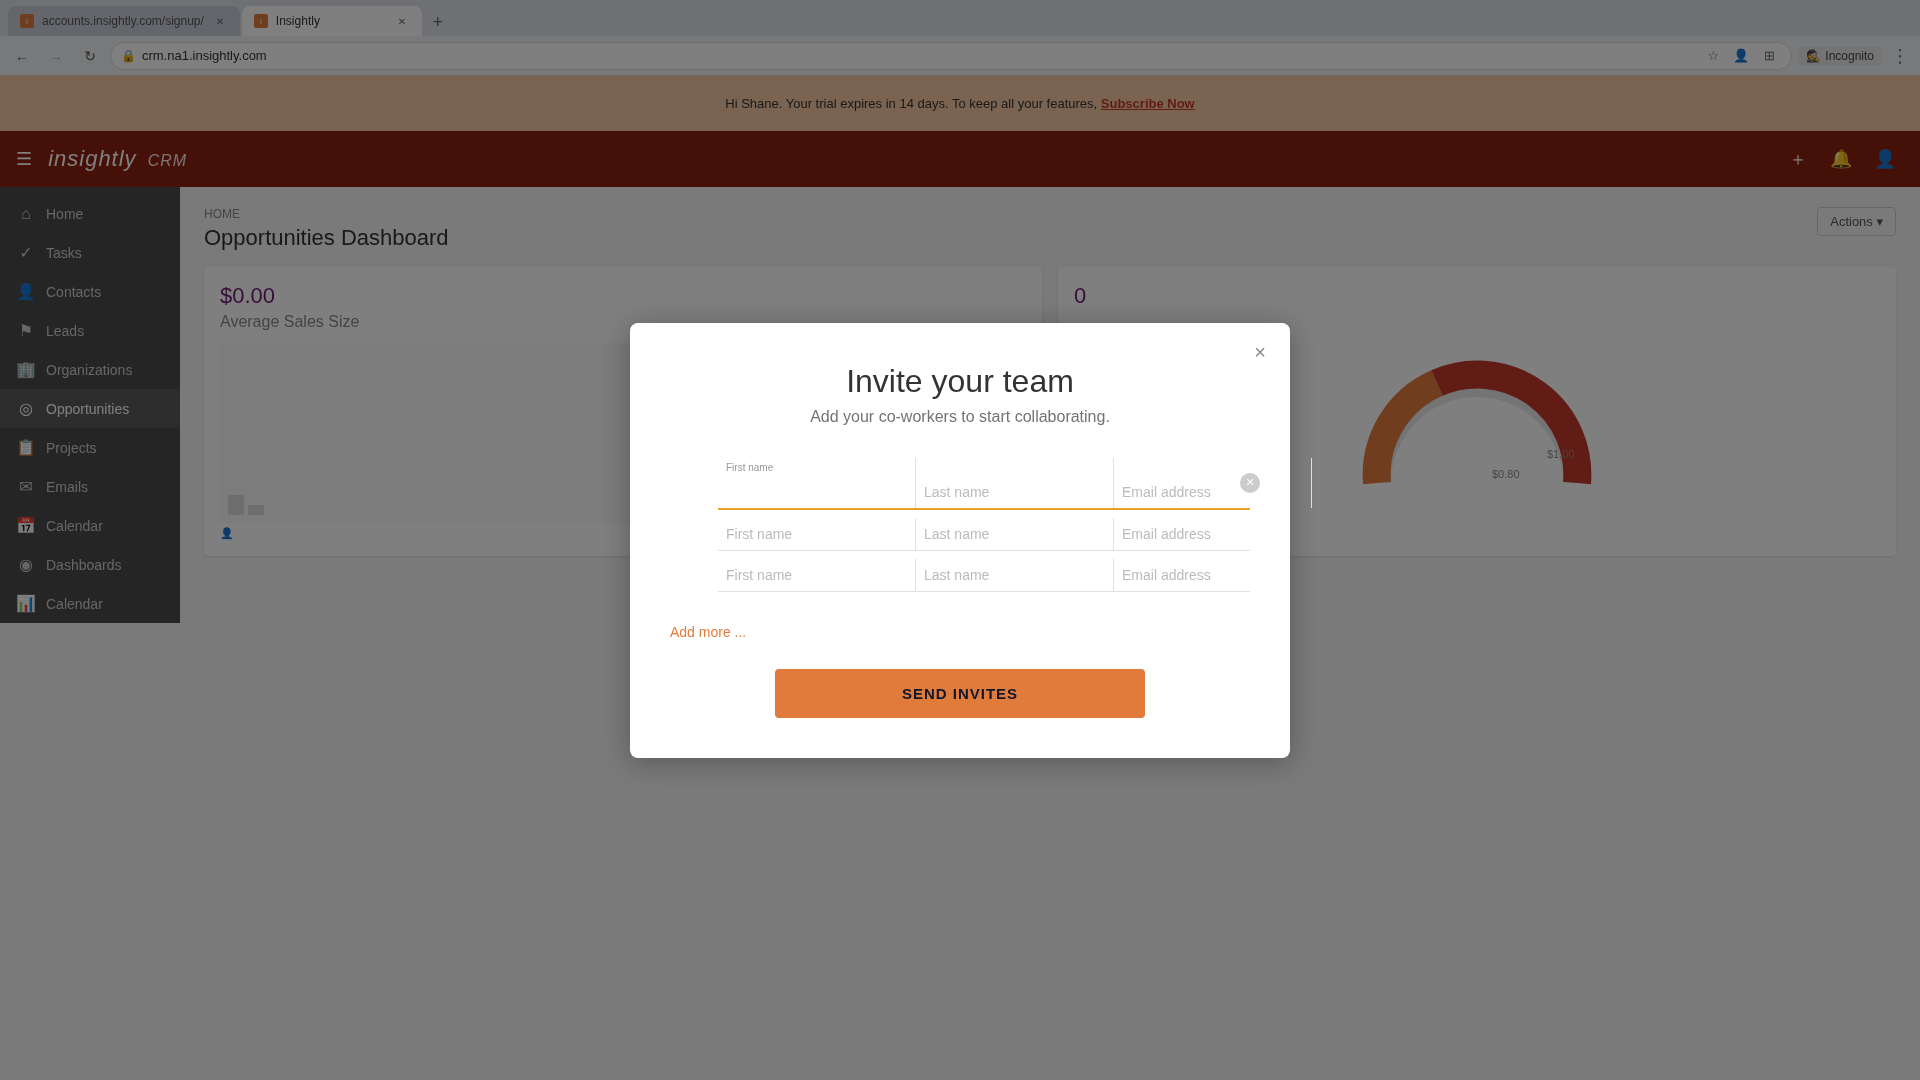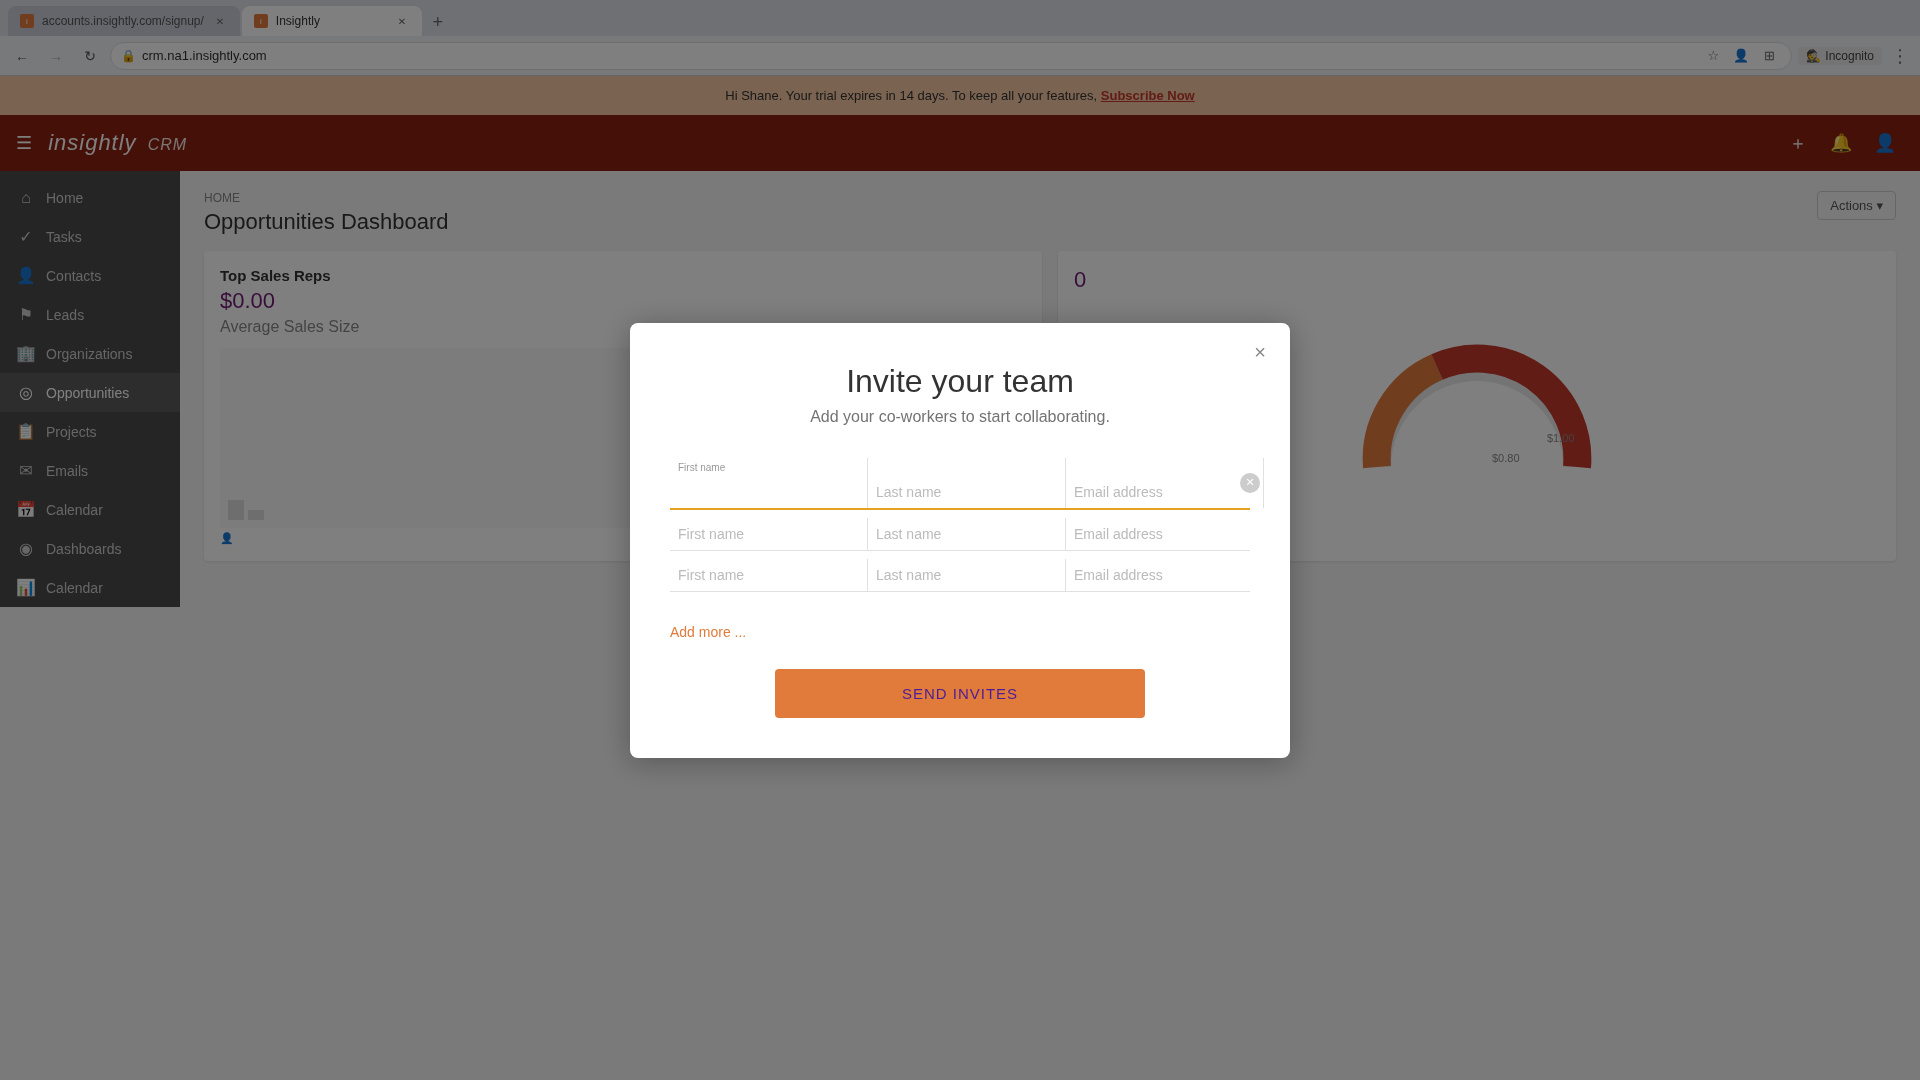--- a/index.html
+++ b/index.html
@@ -104,21 +104,21 @@
       font-size: 12px; color: #444;
       background: #e8e8e8;
       padding: 2px 8px;
       border-radius: 4px;
     }
 
     
     .trial-banner {
       background: #f5c6a0;
       text-align: center;
-      padding: 12px;
+      padding: 20px;
       font-size: 13px;
       color: #333;
     }
     .trial-banner a {
       color: #c0392b;
       font-weight: bold;
       text-decoration: underline;
     }
     .app-header {
       background: #8b2011;
@@ -294,39 +294,40 @@
       margin-top: 24px;
       display: inline-block;
     }
 
     .send-invites-btn {
       display: block;
       width: 370px;
       margin: 28px auto 0 auto;
       padding: 16px;
       background: #e07b3c;
-      color: #4c1d95;
+      color: #0f172a;
       font-size: 15px;
-      font-weight: 400;
+      font-weight: 700;
       letter-spacing: 1px;
       text-transform: uppercase;
       border: none;
       border-radius: 4px;
       cursor: pointer;
       text-align: center;
     }
 
     .form-rows-container {
       margin-bottom: 8px;
     }
     .single-invite-row {
       display: flex;
       border-bottom: 1px solid #e0e0e0;
       position: relative;
       align-items: stretch;
+      margin-left: 48px;
     }
     .single-invite-row.active-row {
       border-bottom: 2px solid #e8a020;
     }
     .invite-col {
       flex: 1;
       display: flex;
       flex-direction: column;
       padding: 4px 0;
     }
@@ -474,21 +475,20 @@
     </div>
   </div>
 
   <div class="content-area">
     <div class="breadcrumb">HOME</div>
     <div class="page-title">Opportunities Dashboard</div>
     <button class="actions-btn">Actions ▾</button>
 
     <div class="dashboard-grid">
       <div class="card">
-        <div class="card-title">Top Sales Reps</div>
         <div class="card-value">$0.00</div>
         <div class="card-sub">Average Sales Size</div>
 
         <div style="height: 180px; background: #f9f9f9; margin-top: 12px; display: flex; align-items: flex-end; padding: 8px; gap: 4px;">
           <div style="width: 16px; background: #ddd; height: 20px;"></div>
           <div style="width: 16px; background: #ddd; height: 10px;"></div>
         </div>
         <div style="font-size: 11px; color: #888; margin-top: 4px;">👤</div>
       </div>
 

